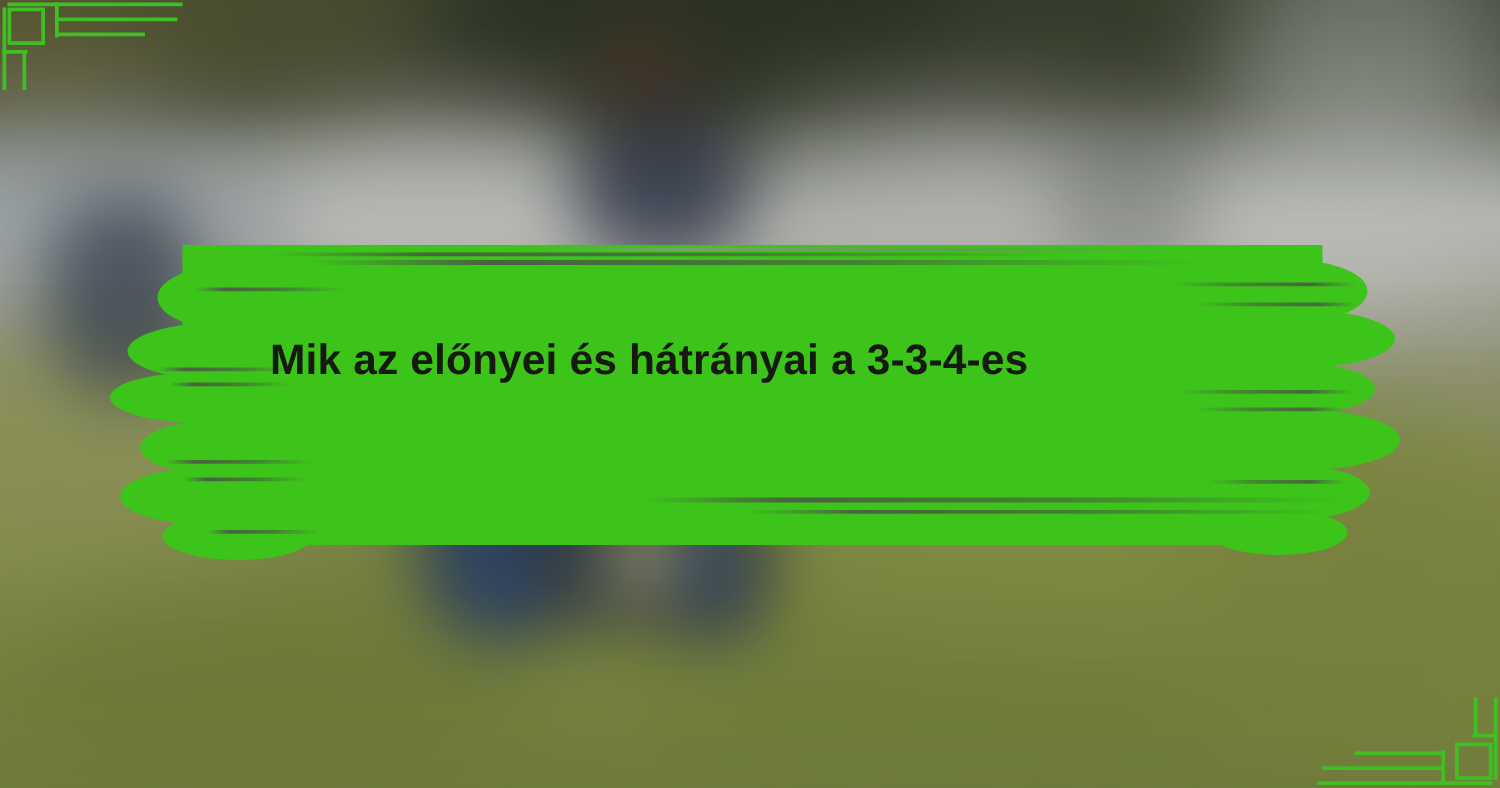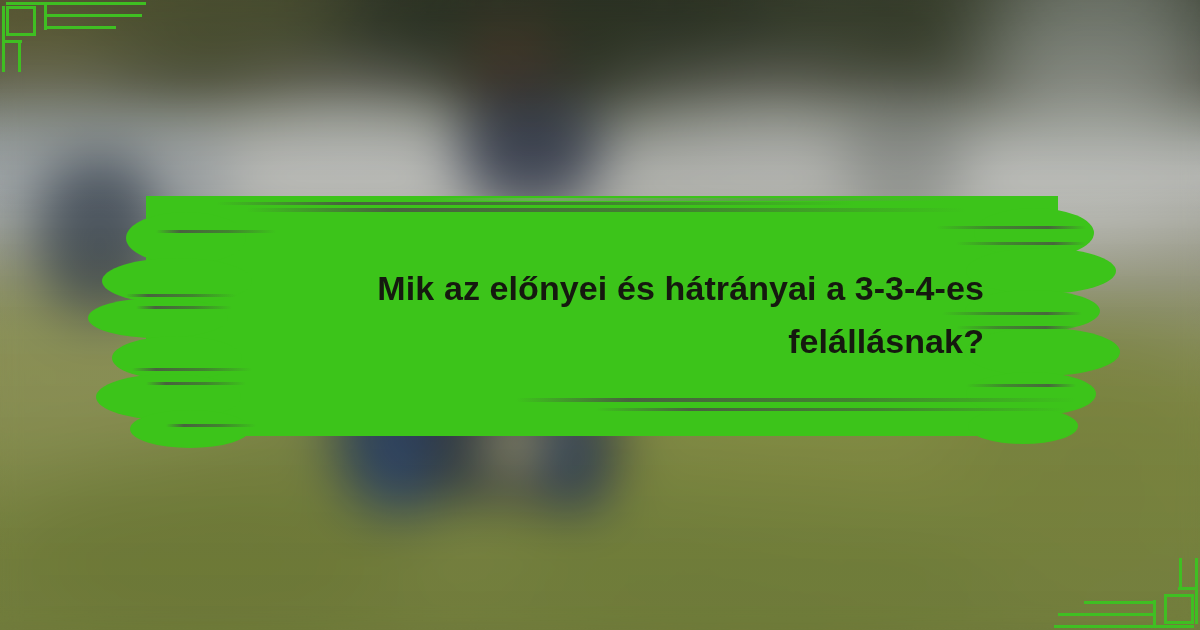--- a/index.html
+++ b/index.html
@@ -83,21 +83,21 @@
   .r4 { right:-16px;top:142px; width:155px; height:48px; }
   .r5 { right:8px;  top:186px; width:130px; height:44px; }
   .r6 { right:26px; top:222px; width:110px; height:36px; }
   .sk { position:absolute; height:3px; border-radius:2px;
         background:linear-gradient(to right, rgba(90,95,80,.0), rgba(75,80,70,.85) 20%, rgba(70,76,66,.55) 60%, rgba(90,95,80,0)); }
   .sk-l { background:linear-gradient(to left, rgba(90,95,80,0), rgba(75,80,70,.8) 25%, rgba(70,76,66,.5) 65%, rgba(90,95,80,0)); }
   .sk-w { background:linear-gradient(to right, rgba(150,150,140,0), rgba(145,148,138,.7) 25%, rgba(120,125,115,.45) 65%, rgba(150,150,140,0)); }
 
   .banner-text {
     position:absolute; left:0; right:0; top:76px;
-    text-align:right; color:#15190f;
+    text-align:left; color:#15190f;
     font-size:34px; font-weight:bold; line-height:1.55;
     letter-spacing:.1px; padding:0 120px;
   }
 
   
   .corner { position:absolute; width:152px; height:72px; }
   .corner span { position:absolute; background:#3fbf22; display:block; }
 
   .c-tl { left:0; top:0; }
   .c-br { right:0; bottom:0; transform:rotate(180deg); }
@@ -178,21 +178,20 @@
     <div class="sk" style="left:36px;  top:182px; width:120px;"></div>
     <div class="sk" style="left:50px;  top:196px; width:100px;"></div>
     <div class="sk" style="left:420px; top:212px; width:560px; height:4px;"></div>
     <div class="sk" style="left:500px; top:222px; width:470px;"></div>
     <div class="sk-l sk" style="left:870px; top:198px; width:110px;"></div>
     <div class="sk" style="left:70px;  top:238px; width:90px;"></div>
   </div>
 
   <div class="banner-text">
     <div>Mik az előnyei és hátrányai a 3-3-4-es</div>
-    <div>felállásnak?</div>
   </div>
 </div>
 
 <div class="corner c-tl">
   <span class="sq" style="left:6px;  top:6px;"></span>
   <span class="ln-h" style="left:6px;  top:2px;  width:140px;"></span>
   <span class="ln-h" style="left:44px; top:14px; width:98px;"></span>
   <span class="ln-h" style="left:44px; top:26px; width:72px;"></span>
   <span class="ln-v" style="left:44px; top:2px;  height:28px;"></span>
   <span class="ln-v" style="left:2px;  top:6px;  height:66px;"></span>

